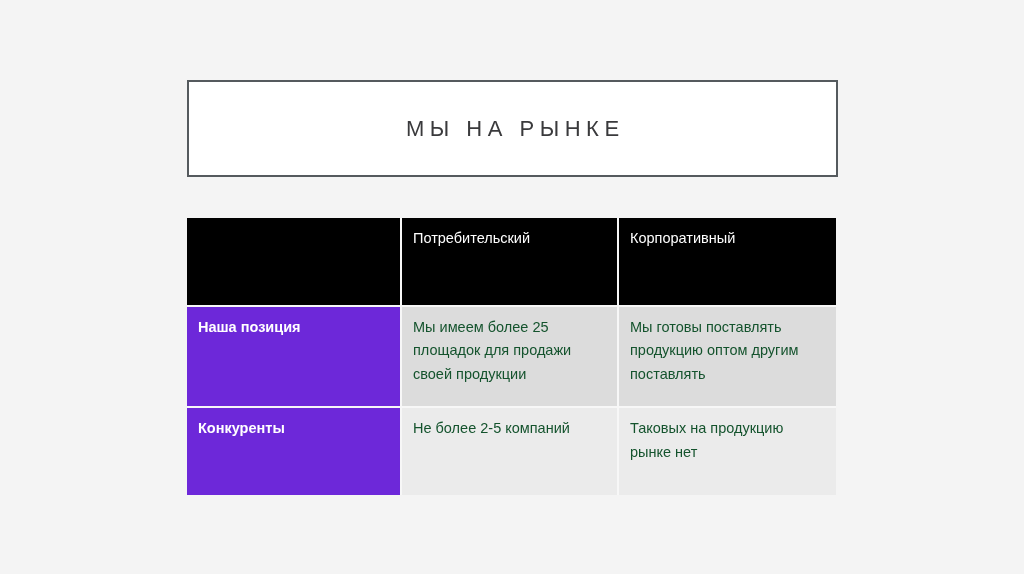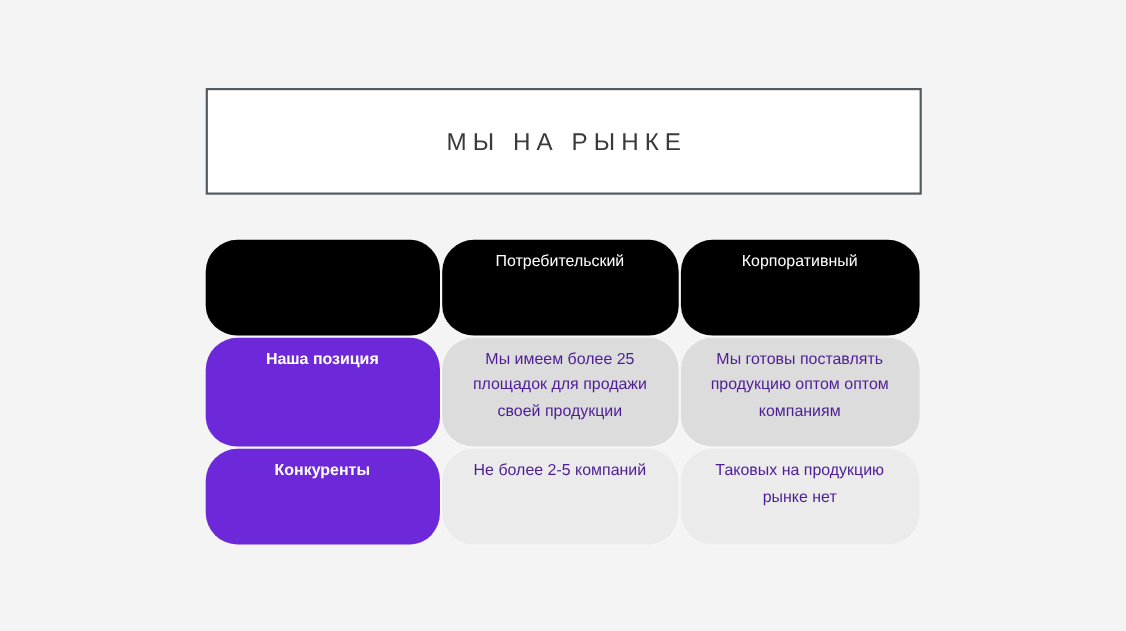--- a/index.html
+++ b/index.html
@@ -16,21 +16,20 @@
     position: relative;
   }
 
   #slide {
     position: absolute;
     left: 0;
     top: 0;
     width: 1024px;
     height: 574px;
     background: #f4f4f4;
-    text-align: center;
   }
 
   
   #title-box {
     position: absolute;
     left: 187px;
     top: 80px;
     width: 651px;
     height: 97px;
     box-sizing: border-box;
@@ -61,21 +60,20 @@
     border-spacing: 0;
     table-layout: fixed;
   }
   #market-table td {
     vertical-align: top;
     padding: 9px 12px 20px 11px;
     font-size: 14.5px;
     line-height: 1.62;
     box-sizing: border-box;
     overflow: hidden;
-    border-radius: 29px;
   }
 
   col.col-label  { width: 215px; }
   col.col-second { width: 217px; }
   col.col-third  { width: 217px; }
 
   
   .cell-label  { border-right: 2px solid #f7f7f7; }
   .cell-second { border-right: 2px solid #f7f7f7; }
 
@@ -91,21 +89,21 @@
     background: #000000;
   }
 
   
   tr.body-row td.cell-label {
     background: #6d28d9;
     color: #ffffff;
     font-weight: 700;
   }
   tr.body-row td.cell-value {
-    color: #4c1d95;
+    color: #14532d;
     font-weight: 400;
   }
 
   tr.row-position td { height: 92px; border-bottom: 2px solid #f7f7f7; }
   tr.row-position td.cell-value { background: #dcdcdc; }
 
   tr.row-competitors td { height: 87px; }
   tr.row-competitors td.cell-value { background: #ebebeb; }
 
   .cell-text { display: block; }
@@ -139,21 +137,21 @@
       </tr>
 
       <tr class="body-row row-position">
         <td class="cell-label">
           <span class="cell-text">Наша позиция</span>
         </td>
         <td class="cell-value cell-second">
           <span class="cell-text">Мы имеем более 25 площадок для продажи своей продукции</span>
         </td>
         <td class="cell-value cell-third">
-          <span class="cell-text">Мы готовы поставлять продукцию оптом оптом компаниям</span>
+          <span class="cell-text">Мы готовы поставлять продукцию оптом другим поставлять</span>
         </td>
       </tr>
 
       <tr class="body-row row-competitors">
         <td class="cell-label">
           <span class="cell-text">Конкуренты</span>
         </td>
         <td class="cell-value cell-second">
           <span class="cell-text">Не более 2-5 компаний</span>
         </td>

